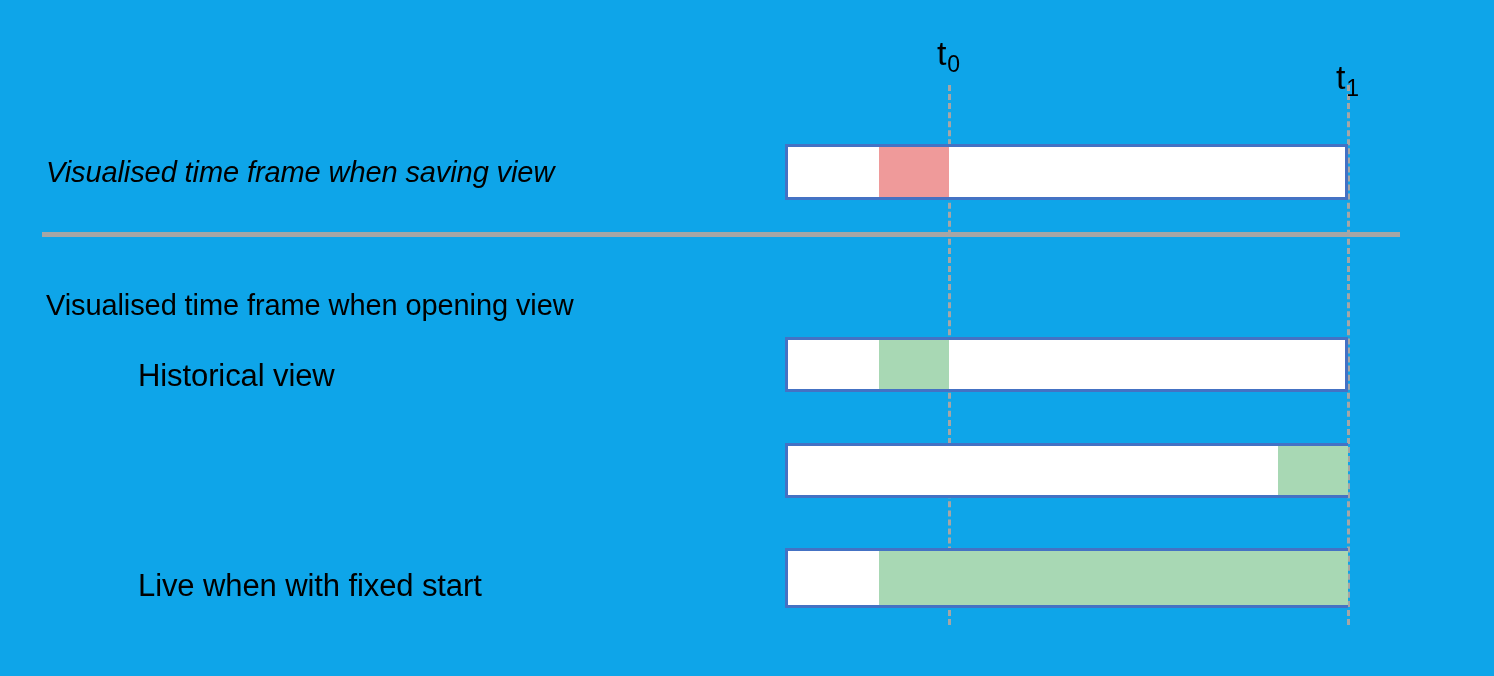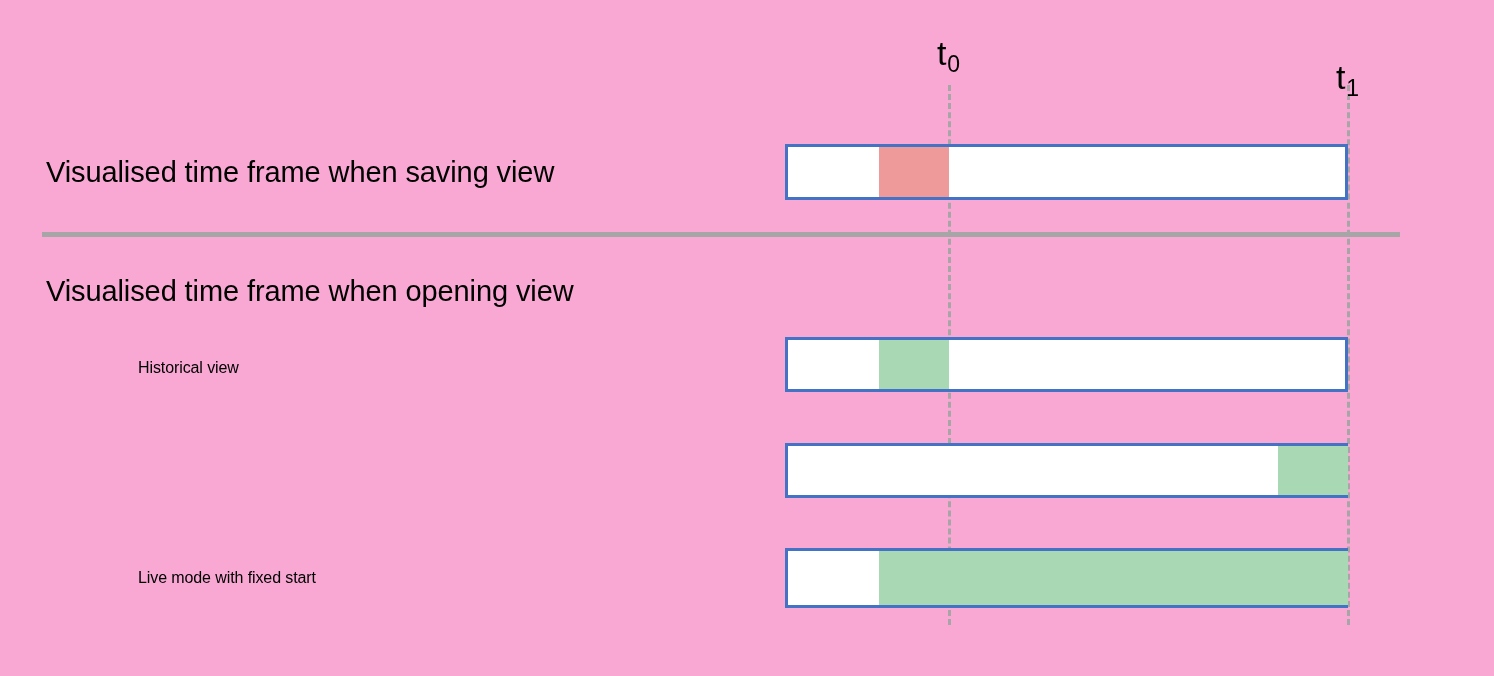--- a/index.html
+++ b/index.html
@@ -8,21 +8,21 @@
     background: #ffffff;
   }
   body {
     font-family: "Liberation Sans", "DejaVu Sans", sans-serif;
     color: #000000;
   }
   #canvas {
     position: relative;
     width: 1494px;
     height: 676px;
-    background: #f9a8d4;
+    background: #0ea5e9;
     overflow: hidden;
   }
 
   
   .tick-line {
     position: absolute;
     width: 0;
     border-left: 3px dashed #a6a6a6;
   }
   .tick-label {
@@ -45,21 +45,21 @@
   .section-label {
     position: absolute;
     font-size: 29px;
     line-height: 1;
     color: #000000;
     white-space: nowrap;
     letter-spacing: -0.1px;
   }
   .item-label {
     position: absolute;
-    font-size: 16px;
+    font-size: 31px;
     line-height: 1;
     color: #000000;
     white-space: nowrap;
     letter-spacing: -0.1px;
   }
 
   
   .divider {
     position: absolute;
     background: #a6a6a6;
@@ -85,37 +85,37 @@
   <div class="tick-line" id="tickline-t0" style="top: 85px; height: 540px; left: 948px; border-left-color: rgb(166, 166, 166);"></div>
   <div class="tick-line" id="tickline-t1" style="top: 85px; height: 540px; left: 1347px; border-left-color: rgb(166, 166, 166);"></div>
 
   <div class="tick-label" id="ticklabel-t0" style="left: 948px; top: 36px; transform: translateX(-50%);">
     <span>t</span><span class="sub">0</span>
   </div>
   <div class="tick-label" id="ticklabel-t1" style="left: 1347px; top: 36px; transform: translateX(-50%); margin-top: 24px;">
     <span>t</span><span class="sub">1</span>
   </div>
 
-  <div class="section-label" id="seclabel-0" style="left: 46px; top: 158px; color: rgb(0, 0, 0);">Visualised time frame when saving view</div>
+  <div class="section-label" id="seclabel-0" style="left: 46px; top: 158px; color: rgb(0, 0, 0); font-style: italic;">Visualised time frame when saving view</div>
 
   <div class="bar" id="bar-0-0" style="left: 785px; top: 144px; width: 563px; height: 56px; border-color: rgb(68, 114, 196); background: rgb(255, 255, 255);">
     <div class="bar-fill" id="fill-0-0" style="left: 91px; top: 0px; width: 70px; height: 50px; background: rgb(239, 154, 154);"></div>
   </div>
 
   <div class="divider" id="divider" style="left: 42px; top: 232px; width: 1358px; height: 5px; background: rgb(166, 166, 166);"></div>
 
-  <div class="section-label" id="seclabel-1" style="left: 46px; top: 277px; color: rgb(0, 0, 0);">Visualised time frame when opening view</div>
+  <div class="section-label" id="seclabel-1" style="left: 46px; top: 291px; color: rgb(0, 0, 0);">Visualised time frame when opening view</div>
 
   <div class="item-label" id="rowlabel-1-0" style="left: 138px; top: 360px; color: rgb(0, 0, 0);">Historical view</div>
   <div class="bar" id="bar-1-0" style="left: 785px; top: 337px; width: 563px; height: 55px; border-color: rgb(68, 114, 196); background: rgb(255, 255, 255);">
     <div class="bar-fill" id="fill-1-0" style="left: 91px; top: 0px; width: 70px; height: 49px; background: rgb(168, 216, 180);"></div>
   </div>
 
   <div class="bar" id="bar-1-1" style="left: 785px; top: 443px; width: 563px; height: 55px; border-color: rgb(68, 114, 196); background: rgb(255, 255, 255);">
     <div class="bar-fill" id="fill-1-1" style="left: 490px; top: 0px; width: 70px; height: 49px; background: rgb(168, 216, 180);"></div>
   </div>
 
-  <div class="item-label" id="rowlabel-1-2" style="left: 138px; top: 570px; color: rgb(0, 0, 0);">Live mode with fixed start</div>
+  <div class="item-label" id="rowlabel-1-2" style="left: 138px; top: 570px; color: rgb(0, 0, 0);">Live when with fixed start</div>
   <div class="bar" id="bar-1-2" style="left: 785px; top: 548px; width: 563px; height: 60px; border-color: rgb(68, 114, 196); background: rgb(255, 255, 255);">
     <div class="bar-fill" id="fill-1-2" style="left: 91px; top: 0px; width: 469px; height: 54px; background: rgb(168, 216, 180);"></div>
   </div>
 
 </div>
 
 </body></html>

